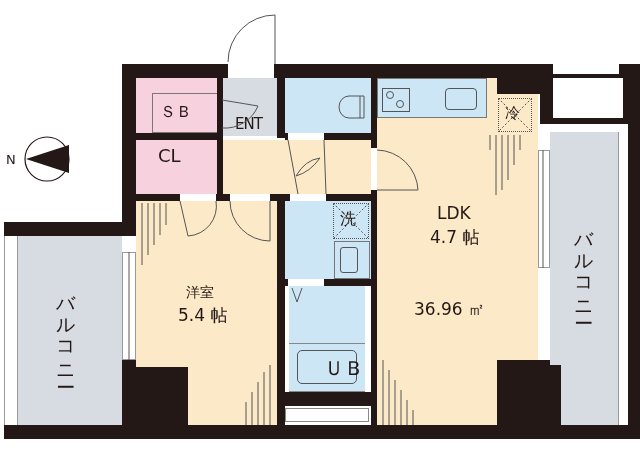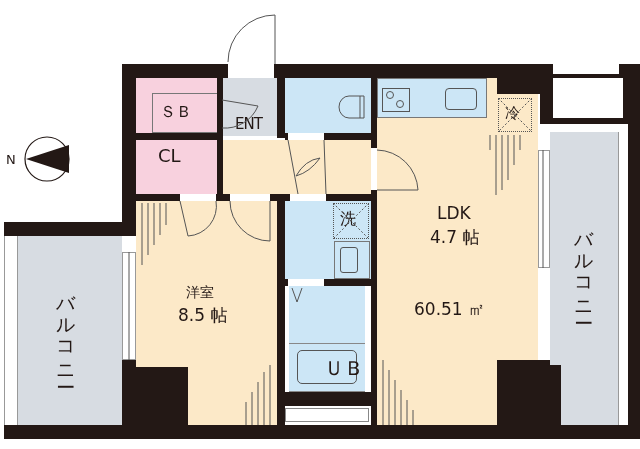--- a/index.html
+++ b/index.html
@@ -67,21 +67,21 @@
   <div class="abs floor" style="left:223px;top:140px;width:148px;height:54px;"></div>
   <div class="abs wall" style="left:136px;top:194px;width:235px;height:7px;"></div>
   <div class="abs white" style="left:180px;top:194px;width:36px;height:7px;"></div>
   <div class="abs white" style="left:230px;top:194px;width:40px;height:7px;"></div>
   <div class="abs white" style="left:290px;top:194px;width:36px;height:7px;"></div>
   <div class="abs white" style="left:371px;top:148px;width:6px;height:42px;"></div>
 
   <div class="abs floor" style="left:136px;top:201px;width:141px;height:224px;"></div>
   <div class="abs wall" style="left:136px;top:367px;width:52px;height:58px;"></div>
   <div class="lbl" style="left:186px;top:284px;font-size:14px;">洋室</div>
-  <div class="lbl" style="left:178px;top:306px;font-size:17px;">8.5 帖</div>
+  <div class="lbl" style="left:178px;top:306px;font-size:17px;">5.4 帖</div>
   <div class="abs wall" style="left:277px;top:201px;width:8px;height:224px;"></div>
 
   <div class="abs blue" style="left:285px;top:201px;width:86px;height:78px;"></div>
   <div class="abs" style="left:333px;top:203px;width:36px;height:36px;border:1px dotted #555;"></div>
   <div class="lbl" style="left:340px;top:210px;font-size:16px;">洗</div>
   <div class="abs" style="left:334px;top:241px;width:36px;height:38px;border:1px solid #777;"></div>
   <div class="abs" style="left:340px;top:247px;width:18px;height:26px;border:1px solid #555;border-radius:3px;"></div>
   <div class="abs wall" style="left:285px;top:279px;width:86px;height:7px;"></div>
   <div class="abs white" style="left:288px;top:279px;width:36px;height:7px;"></div>
 
@@ -97,21 +97,21 @@
   <div class="abs wall" style="left:497px;top:360px;width:41px;height:65px;"></div>
   <div class="abs blue" style="left:377px;top:78px;width:110px;height:40px;border:1px solid #777;"></div>
   <div class="abs" style="left:382px;top:88px;width:28px;height:24px;border:1px solid #555;"></div>
   <div class="abs" style="left:386px;top:91px;width:8px;height:8px;border:1px solid #555;border-radius:50%;"></div>
   <div class="abs" style="left:396px;top:100px;width:8px;height:8px;border:1px solid #555;border-radius:50%;"></div>
   <div class="abs" style="left:445px;top:88px;width:32px;height:22px;border:1px solid #555;border-radius:4px;"></div>
   <div class="abs" style="left:498px;top:98px;width:34px;height:34px;border:1px dotted #555;"></div>
   <div class="lbl" style="left:505px;top:105px;font-size:15px;">冷</div>
   <div class="lbl" style="left:437px;top:204px;font-size:17px;">LDK</div>
   <div class="lbl" style="left:430px;top:228px;font-size:17px;">4.7 帖</div>
-  <div class="lbl" style="left:414px;top:300px;font-size:17px;">60.51 ㎡</div>
+  <div class="lbl" style="left:414px;top:300px;font-size:17px;">36.96 ㎡</div>
 
   <div class="lbl" style="left:6px;top:153px;font-size:13px;">N</div>
 
   <svg class="ov" width="640" height="449">
     <g fill="none" stroke="#555" stroke-width="1">
 
       <path d="M275 64 L275 15 A47 47 0 0 0 228 62"></path>
 
       <path d="M222 100 L258 106 A36 36 0 0 1 222 128"></path>
 

